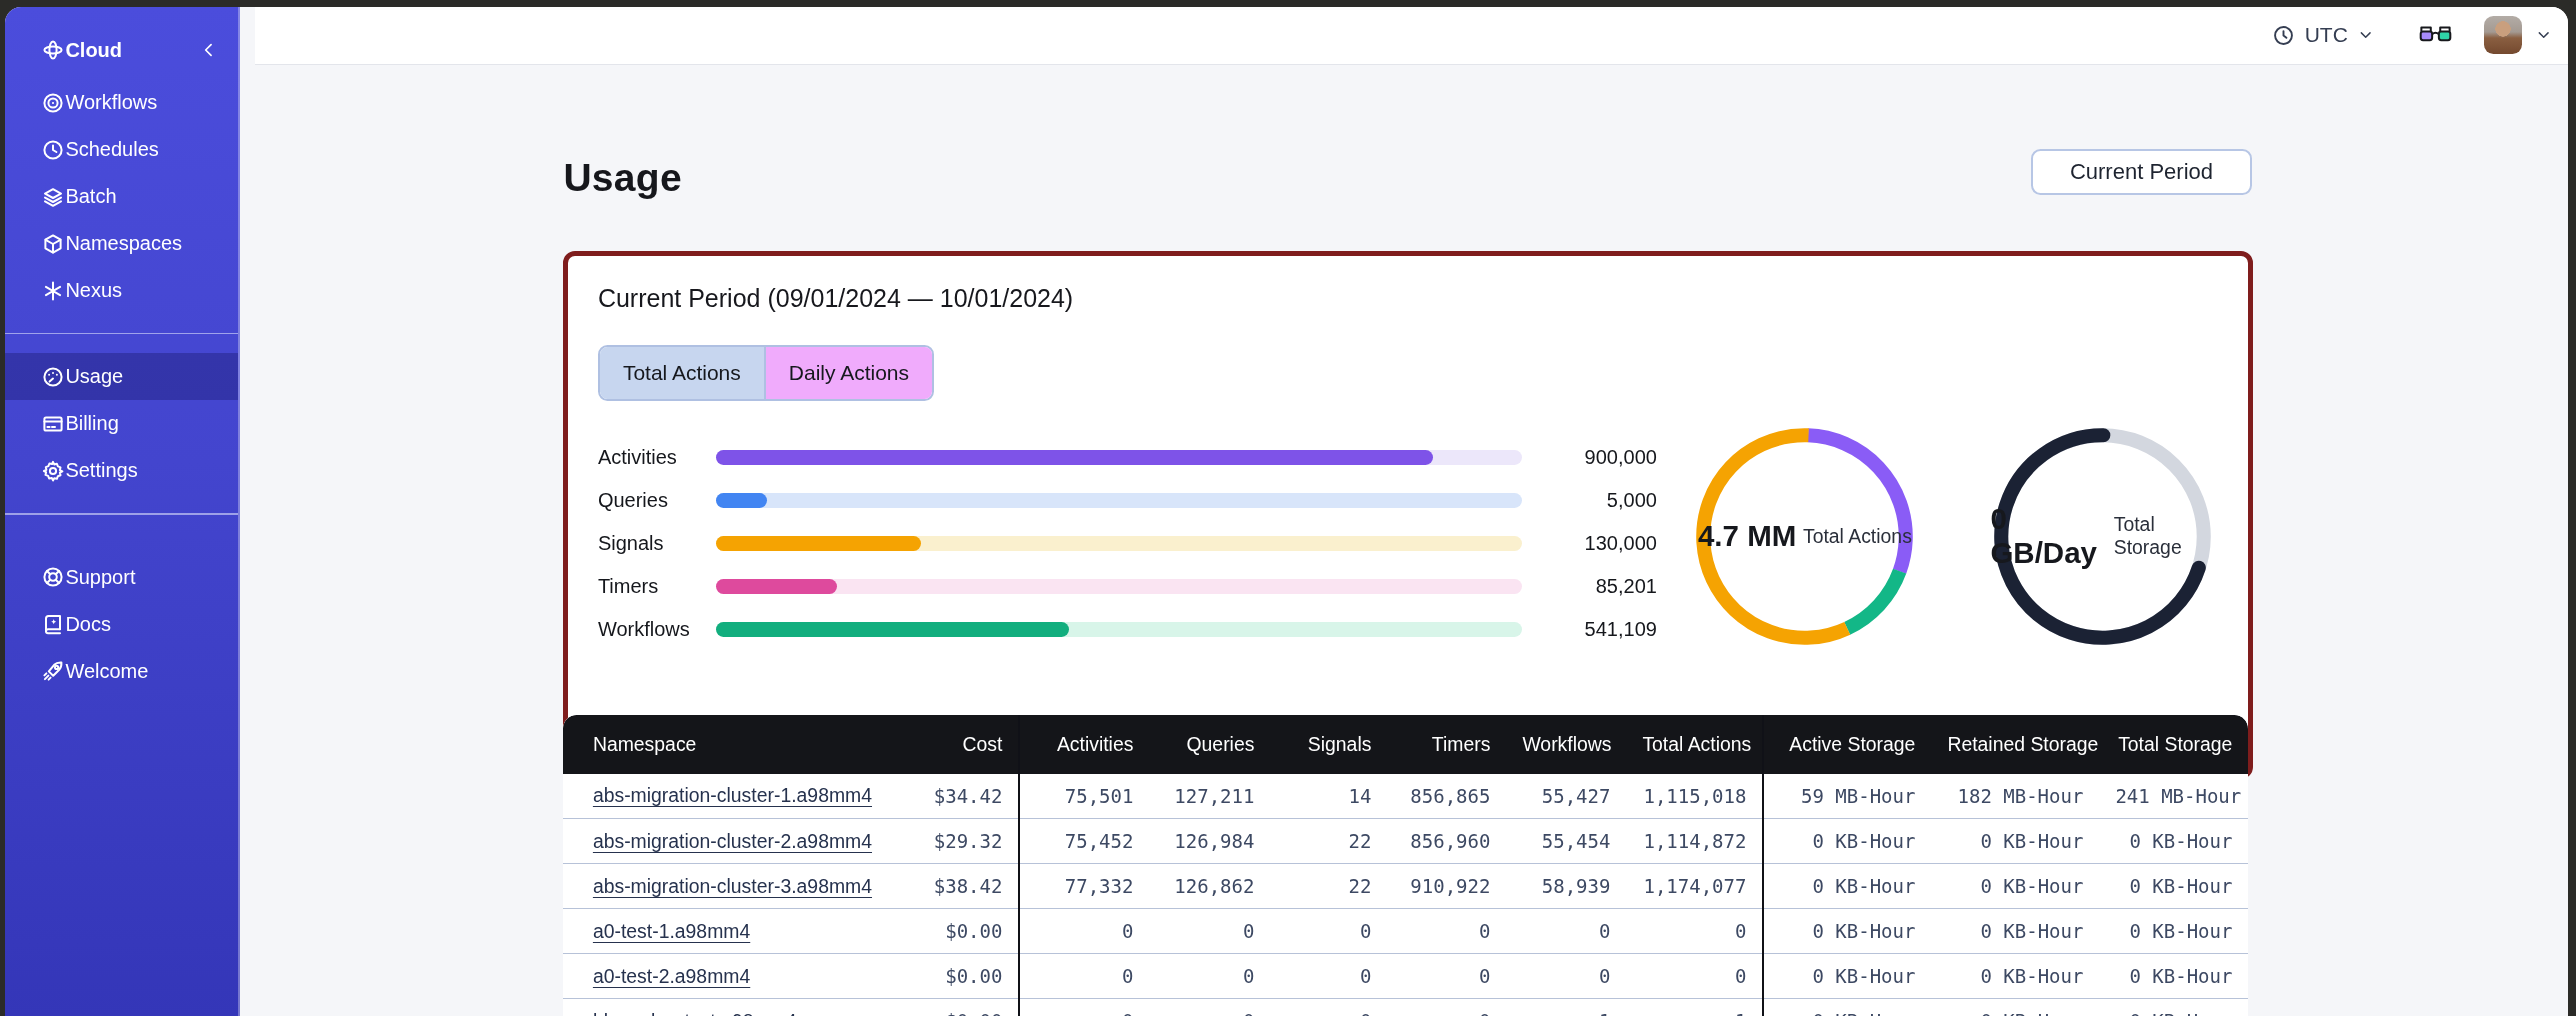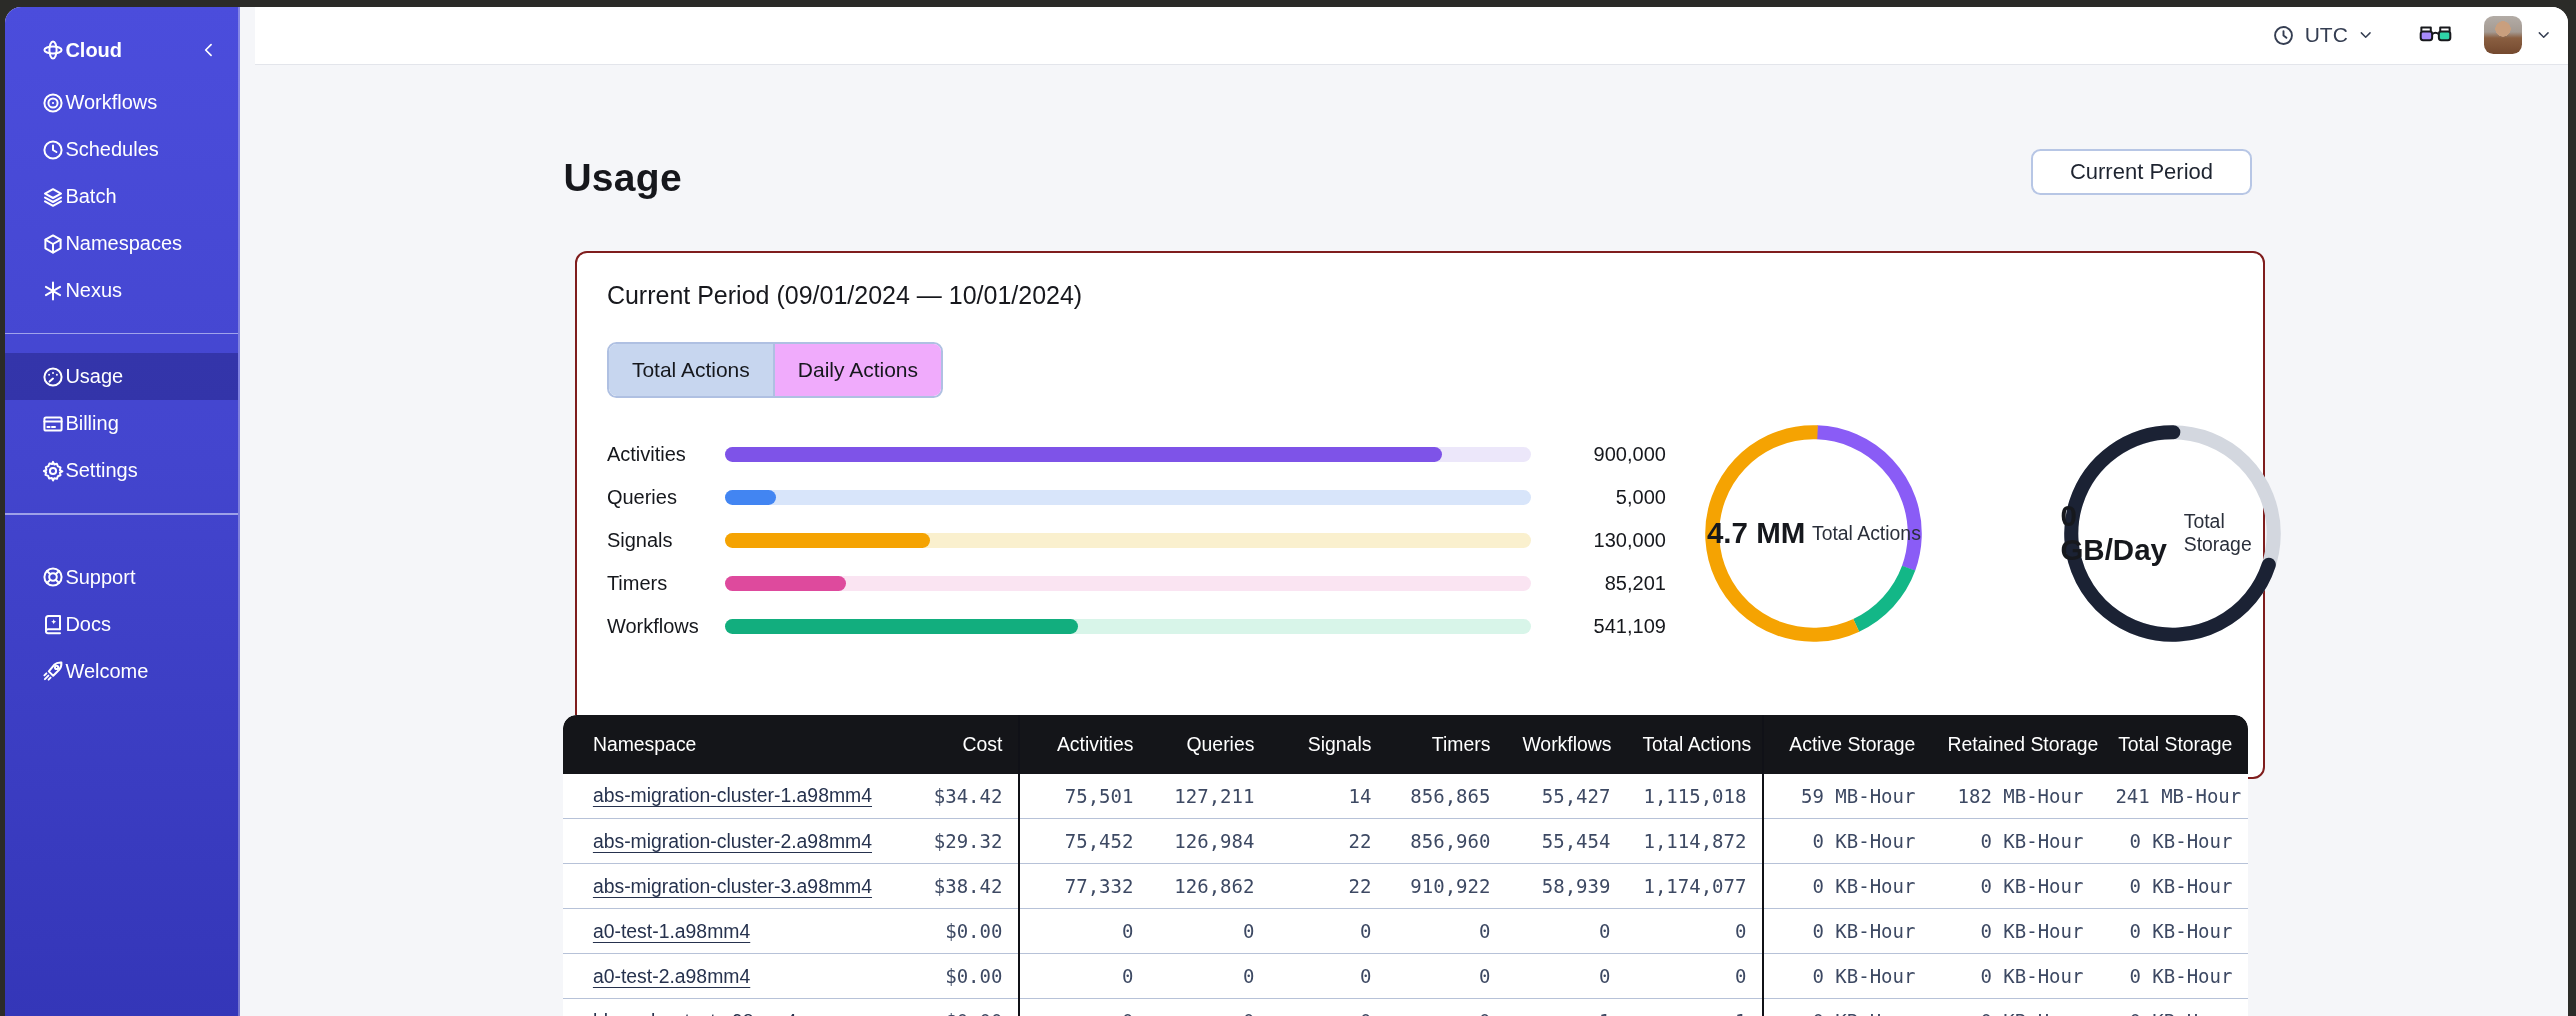--- a/index.html
+++ b/index.html
@@ -43,21 +43,21 @@
              background:#F5F6F9; overflow:hidden; }
   .page-title { position:absolute; left:323px; top:89px; font-size:39px; font-weight:600;
                 color:#16171C; letter-spacing:0.3px; }
   .period-btn { position:absolute; right:316px; top:82px; height:46px; background:#fff;
                 border:2px solid #B7C6E5; border-radius:9.4px; display:flex; align-items:center;
                 gap:13.4px; padding:0 24px; font-size:22px; font-weight:500; color:#1E2430;
                 cursor:pointer; }
 
   
   .card { position:absolute; left:323px; top:184px; width:1690px; height:528px;
-          background:#fff; border:2px solid #7f1d1d; border-radius:12px;margin-left:12px; }
+          background:#fff; border:5px solid #7f1d1d; border-radius:12px; }
   .card-title { position:absolute; left:29.5px; top:28px; font-size:25px; font-weight:500;
                 color:#17181D; }
   .tabs { position:absolute; left:29.5px; top:89px; height:56px; display:flex;
           border:2px solid #AFC0E2; border-radius:9.4px; overflow:hidden; background:#fff; }
   .tab { display:flex; align-items:center; padding:0 23px; font-size:21px; font-weight:500;
          color:#16181D; cursor:pointer; background:#f0abfc; }
   .tab.active { background:#C7D6EF; }
   .tab + .tab { border-left:2px solid #AFC0E2; }
 
   .bar-rows { position:absolute; left:29.5px; top:180px; width:1059px; }
@@ -66,21 +66,21 @@
   .bar-track { width:806px; height:14.8px; border-radius:7.4px; position:relative; }
   .bar-fill { position:absolute; left:0; top:0; height:14.8px; border-radius:7.4px; }
   .bar-value { flex:1; text-align:right; font-size:20px; color:#15171C; }
 
   .donut { position:absolute; width:225px; height:225px; top:168px; }
   .donut svg { width:225px; height:225px; }
   .donut .center { position:absolute; inset:0; display:flex; flex-direction:row;
                    align-items:center; justify-content:center; gap:6.7px; }
   .donut .val { font-size:29.5px; font-weight:600; color:#16181D; }
   .donut .lab { font-size:19.4px; color:#2A2F3A; }
-  #donut-0 { left:1124px; } #donut-1 { left:1483px; }
+  #donut-0 { left:1124px; } #donut-1 { left:1422px; }
 
   
   .table-wrap { position:absolute; left:323px; top:648px; width:1684px; }
   table { width:100%; border-collapse:collapse; table-layout:fixed; background:#fff;
           border-radius:13.4px 13.4px 0 0; overflow:hidden; }
   thead th { background:#141519; color:#fff; font-size:19.4px; font-weight:500; height:59px;
              padding:0 16px; white-space:nowrap; }
   thead th:first-child { border-radius:13.4px 0 0 0; text-align:left; padding-left:29.5px;margin-top:40px; }
   thead th:last-child  { border-radius:0 13.4px 0 0; }
   thead th.num, td.num { text-align:right; }

